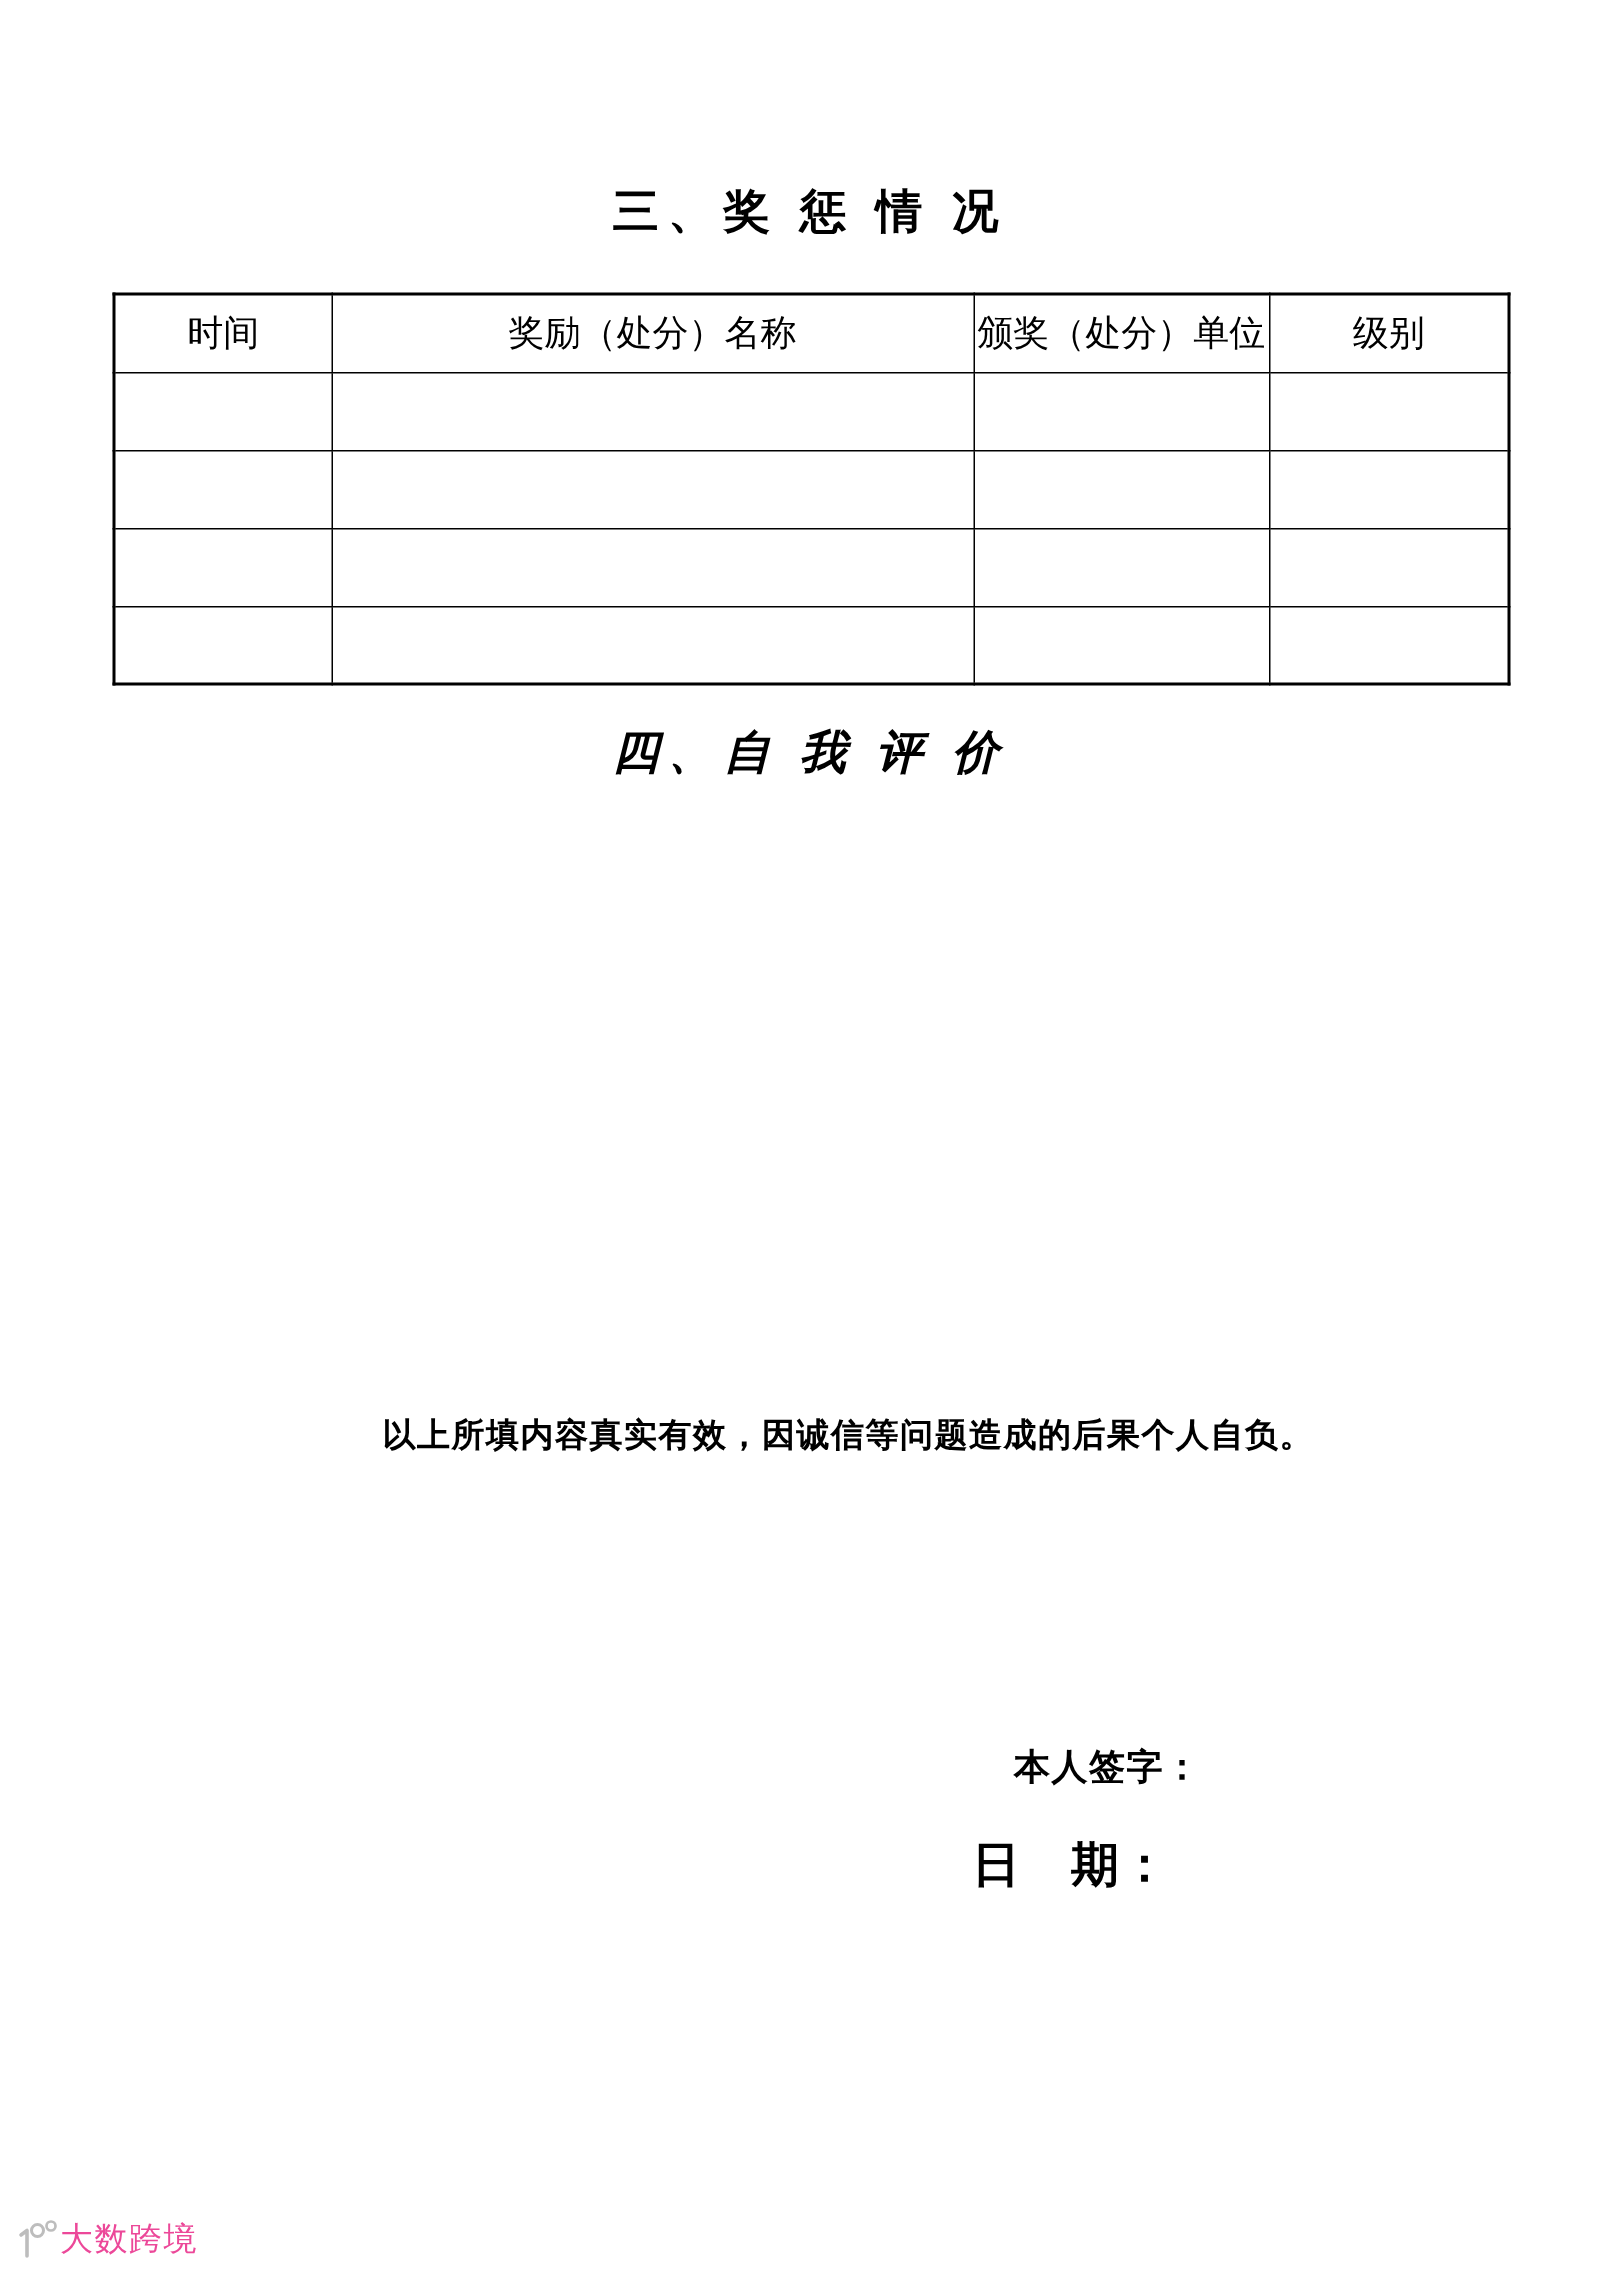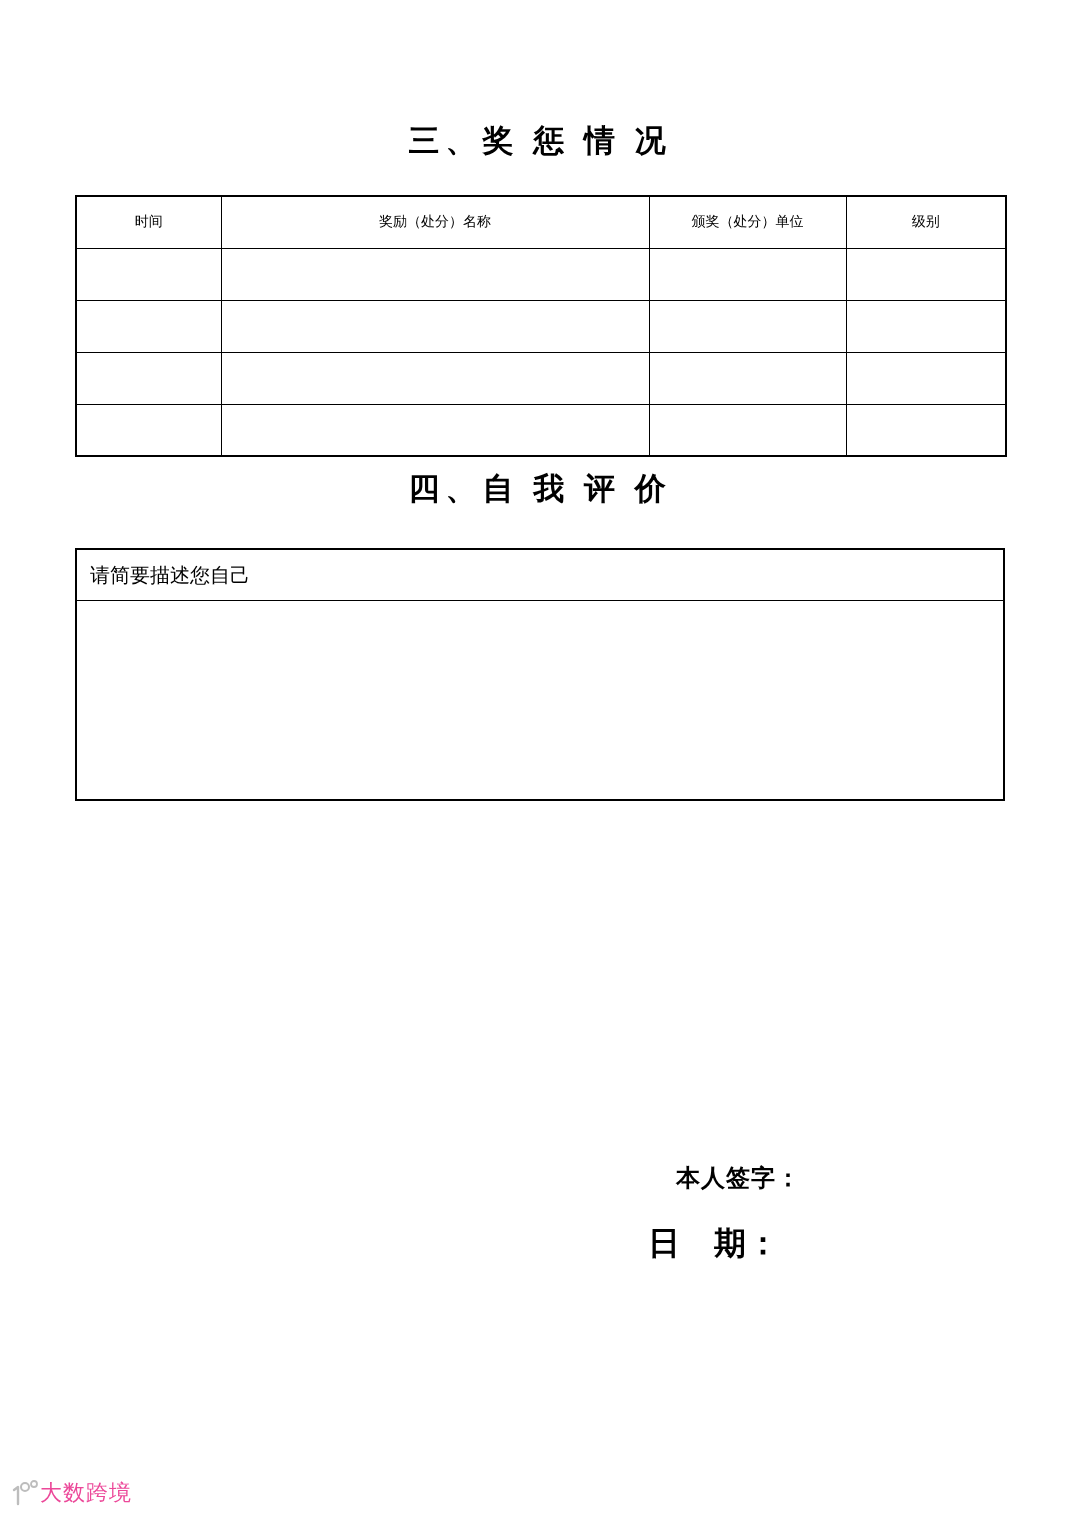--- a/index.html
+++ b/index.html
@@ -21,37 +21,37 @@
     left: 0;
     width: 100%;
     text-align: center;
     font-family: "Liberation Serif", serif;
     font-weight: bold;
     font-size: 31px;
     letter-spacing: 6px;
     white-space: pre;
   }
   .title-rewards { top: 120px; }
-  .title-selfeval { top: 468px; }
+  .title-selfeval { top: 481px; font-style: italic; }
 
   
   .rewards-table {
     position: absolute;
     left: 75px;
     top: 195px;
     width: 930px;
     border-collapse: collapse;
     border: 2px solid #000;
     table-layout: fixed;
   }
   .rewards-table th,
   .rewards-table td {
     border: 1px solid #000;
     font-weight: normal;
-    font-size: 14px;
+    font-size: 24px;
     text-align: center;
     vertical-align: middle;
   }
   .rewards-table th { height: 52px; }
   .rewards-table td { height: 52px; }
   .col-time  { width: 145px; }
   .col-name  { width: 428px; }
   .col-unit  { width: 197px; }
   .col-level { width: 160px; }
 
@@ -178,26 +178,23 @@
         <td></td>
         <td></td>
         <td></td>
         <td></td>
       </tr>
     </tbody>
   </table>
 
   <div class="section-title title-selfeval">四、自 我 评 价</div>
 
-  <div class="eval-box">
-    <div class="eval-header">请简要描述您自己</div>
-    <div class="eval-body"></div>
-  </div>
-
-
+
+
+  <div class="commitment-body">以上所填内容真实有效，因诚信等问题造成的后果个人自负。</div>
 
   <div class="signature-label">本人签字：</div>
 
   <div class="date-label">日　期：</div>
 
   <div class="watermark">
     <span>
       <svg width="30" height="26" viewBox="0 0 30 26" fill="none">
         <path d="M6 10 L10 7 L10 24" stroke="#bdbdbd" stroke-width="2.4" fill="none" stroke-linecap="round" stroke-linejoin="round"></path>
         <circle cx="17" cy="7" r="4" stroke="#bdbdbd" stroke-width="2" fill="none"></circle>

